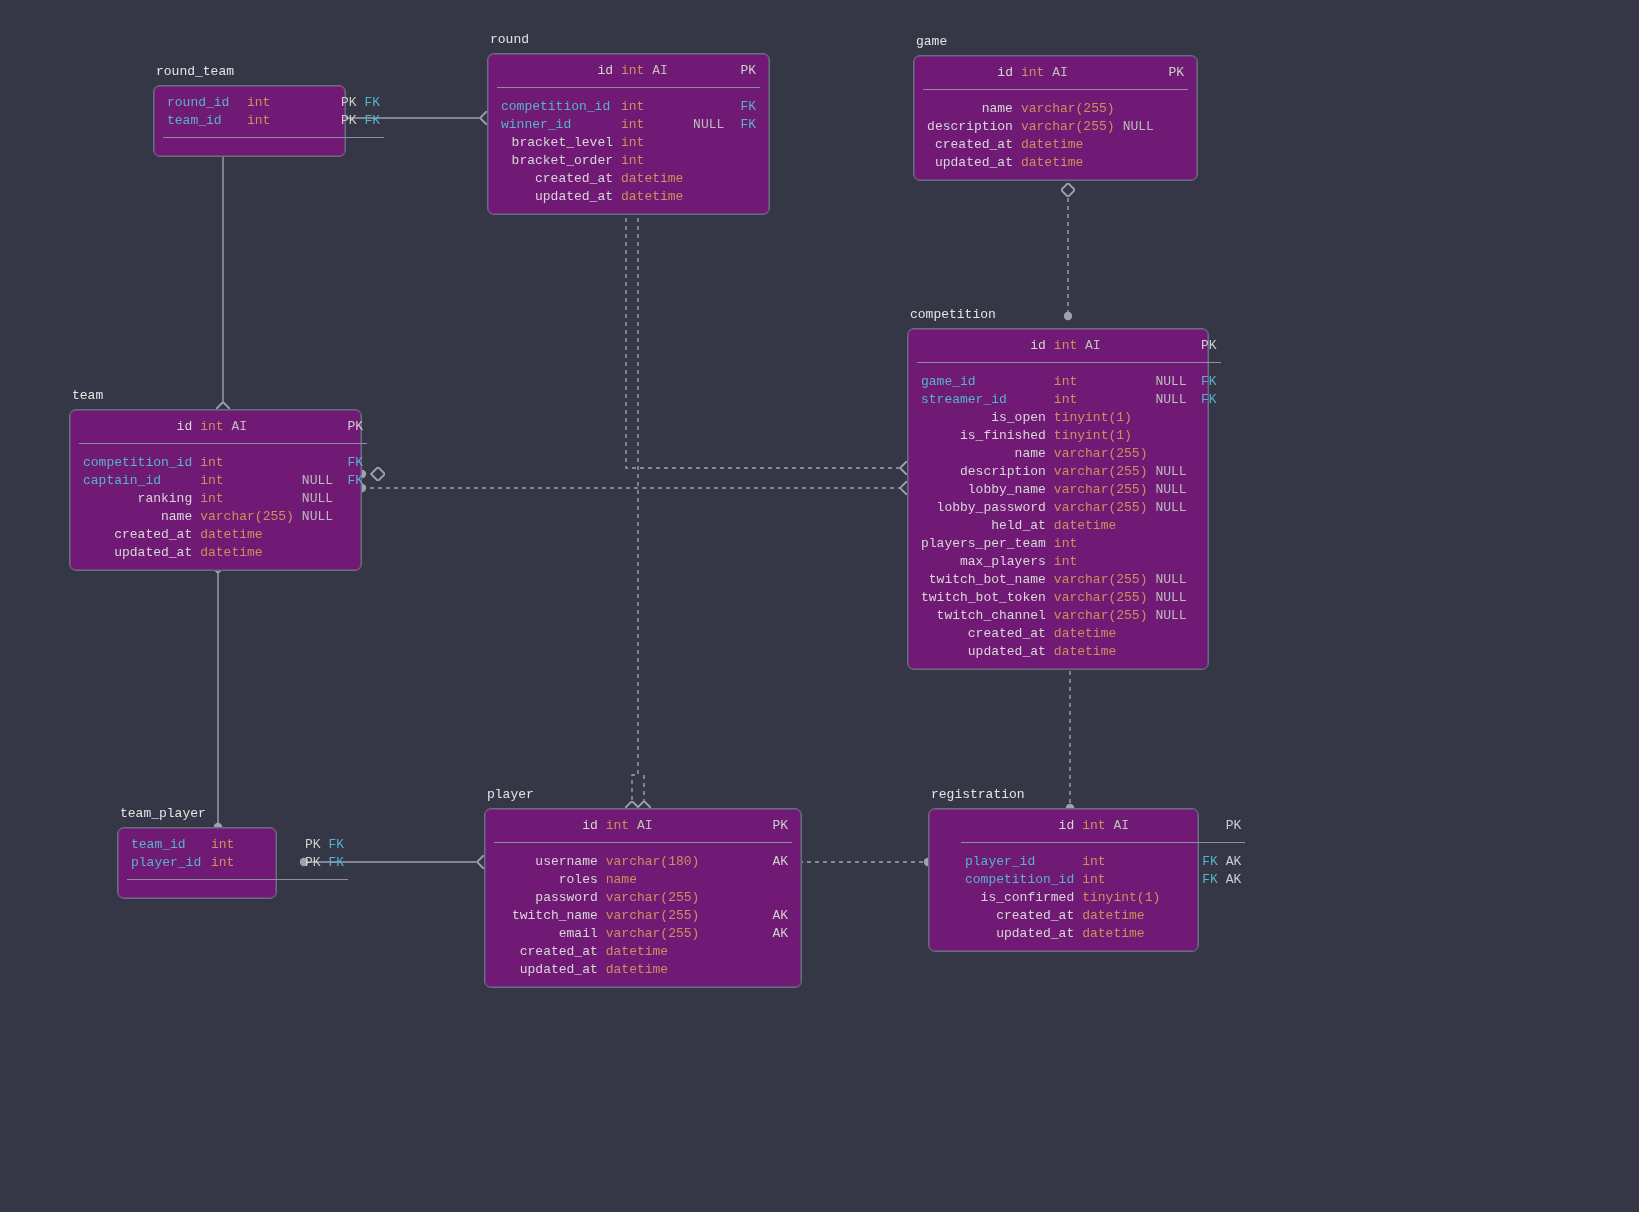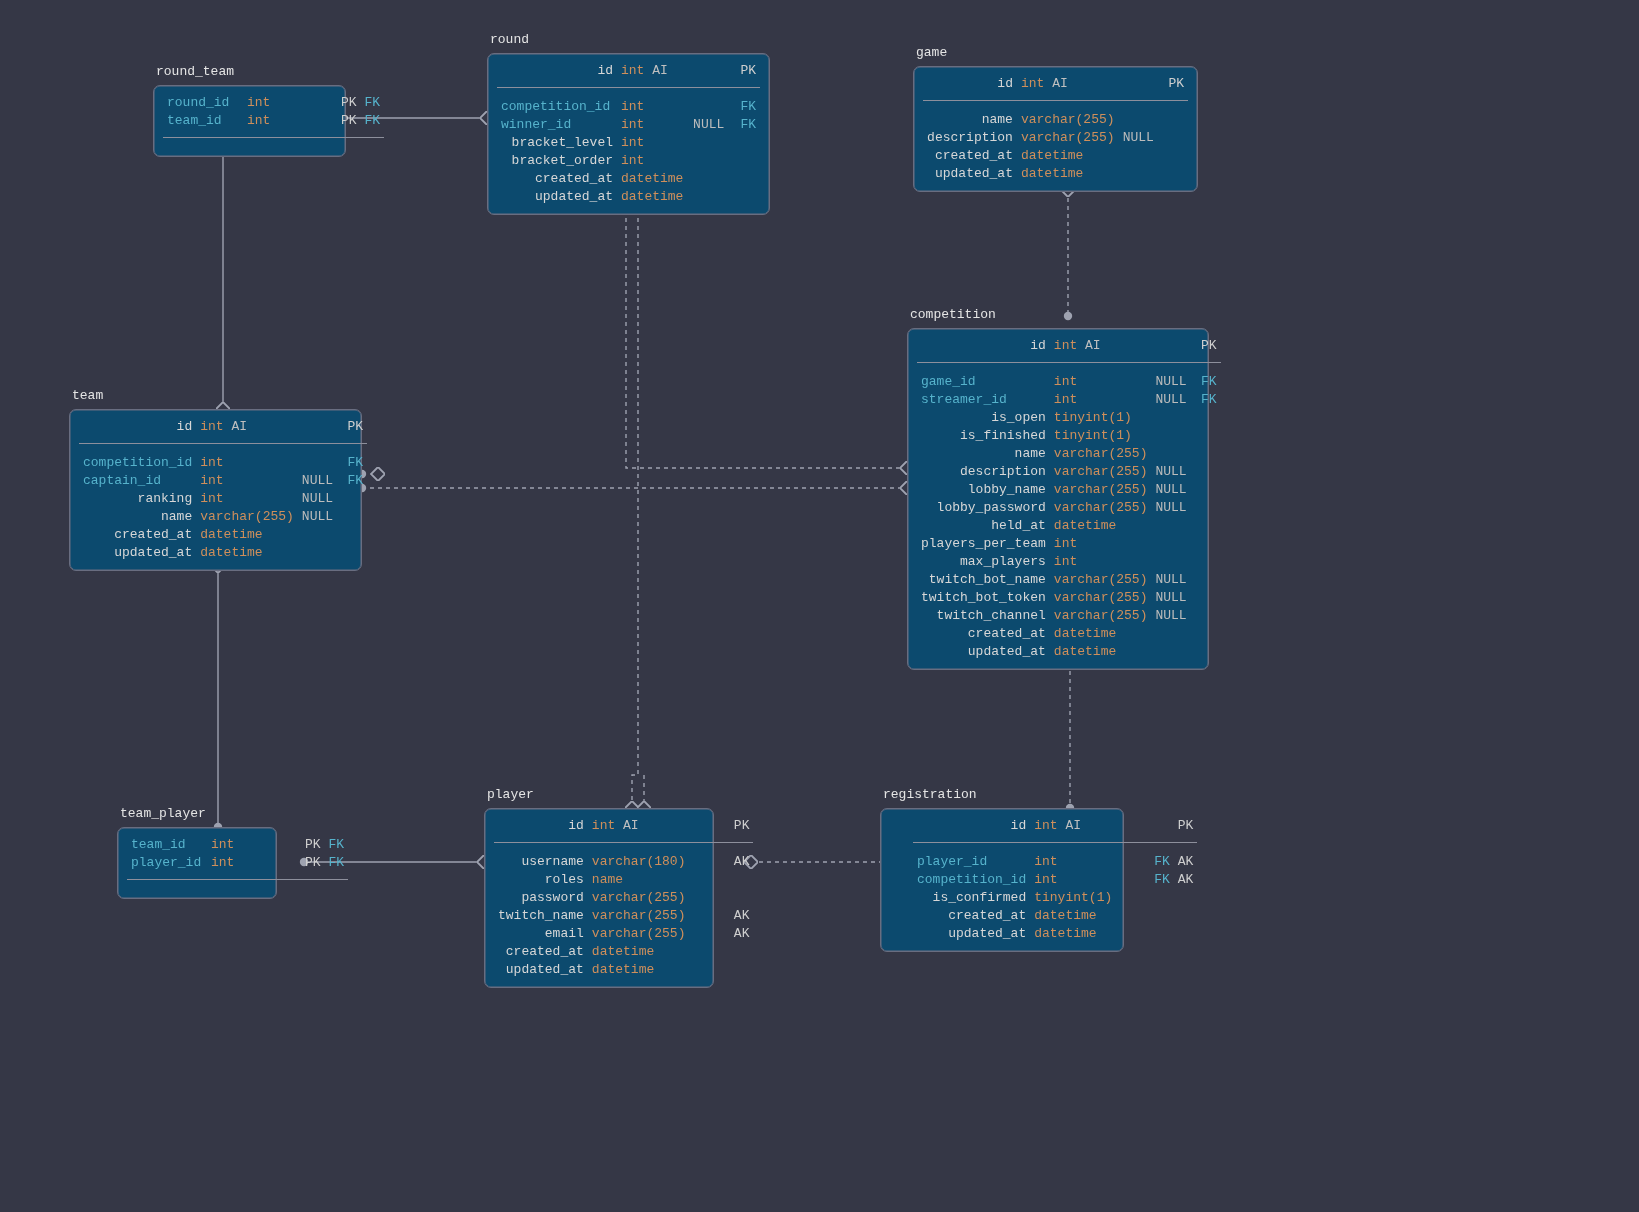--- a/index.html
+++ b/index.html
@@ -18,21 +18,21 @@
     height: 1212px;
   }
   svg.connectors {
     position: absolute;
     top: 0; left: 0;
     width: 1639px; height: 1212px;
     pointer-events: none;
   }
   .tbl {
     position: absolute;
-    background: #0c4a6e;
+    background: #701a75;
     border: 1px solid #696d80;
     border-radius: 7px;
     padding: 7px 9px 9px 9px;
     box-shadow: 0 0 0 0.5px #696d80 inset;
   }
   .tbl-title {
     position: absolute;
     top: -22px;
     left: 2px;
     color: #e5e5e5;
@@ -181,21 +181,21 @@
             <div class="cell c-key"></div>
           </div>
           <div class="row">
             <div class="cell c-name tok-name">updated_at</div>
             <div class="cell c-type"><span class="tok-type">datetime</span><span class="tok-ai"></span></div>
             <div class="cell c-null tok-null"></div>
             <div class="cell c-key"></div>
           </div>
         </div>
       </div>
-      <div class="tbl" style="left: 913px; top: 66px; width: 285px;">
+      <div class="tbl" style="left: 913px; top: 55px; width: 285px;">
         <div class="tbl-title">game</div>
         <div class="rows">
           <div class="row">
             <div class="cell c-name tok-name">id</div>
             <div class="cell c-type"><span class="tok-type">int</span><span class="tok-ai"> AI</span></div>
             <div class="cell c-null tok-null"></div>
             <div class="cell c-key"><span class="tok-pk">PK</span></div>
           </div>
           <div class="row">
             <div class="cell" style="padding: 0px;">
@@ -443,21 +443,21 @@
             </div>
             <div class="cell" style="padding: 0px;">
               <div class="hr"></div>
             </div>
             <div class="cell" style="padding: 0px;">
               <div class="hr"></div>
             </div>
           </div>
         </div>
       </div>
-      <div class="tbl" style="left: 484px; top: 808px; width: 230px;">
+      <div class="tbl" style="left: 484px; top: 808px; width: 318px;">
         <div class="tbl-title">player</div>
         <div class="rows">
           <div class="row">
             <div class="cell c-name tok-name">id</div>
             <div class="cell c-type"><span class="tok-type">int</span><span class="tok-ai"> AI</span></div>
             <div class="cell c-null tok-null"></div>
             <div class="cell c-key"><span class="tok-pk">PK</span></div>
           </div>
           <div class="row">
             <div class="cell" style="padding: 0px;">
@@ -510,21 +510,21 @@
             <div class="cell c-key"></div>
           </div>
           <div class="row">
             <div class="cell c-name tok-name">updated_at</div>
             <div class="cell c-type"><span class="tok-type">datetime</span><span class="tok-ai"></span></div>
             <div class="cell c-null tok-null"></div>
             <div class="cell c-key"></div>
           </div>
         </div>
       </div>
-      <div class="tbl" style="left: 880px; top: 808px; width: 244px; padding-left: 32px;">
+      <div class="tbl" style="left: 928px; top: 808px; width: 271px; padding-left: 32px;">
         <div class="tbl-title">registration</div>
         <div class="rows">
           <div class="row">
             <div class="cell c-name tok-name">id</div>
             <div class="cell c-type"><span class="tok-type">int</span><span class="tok-ai"> AI</span></div>
             <div class="cell c-null tok-null"></div>
             <div class="cell c-key"><span class="tok-pk">PK</span></div>
           </div>
           <div class="row">
             <div class="cell" style="padding: 0px;">

